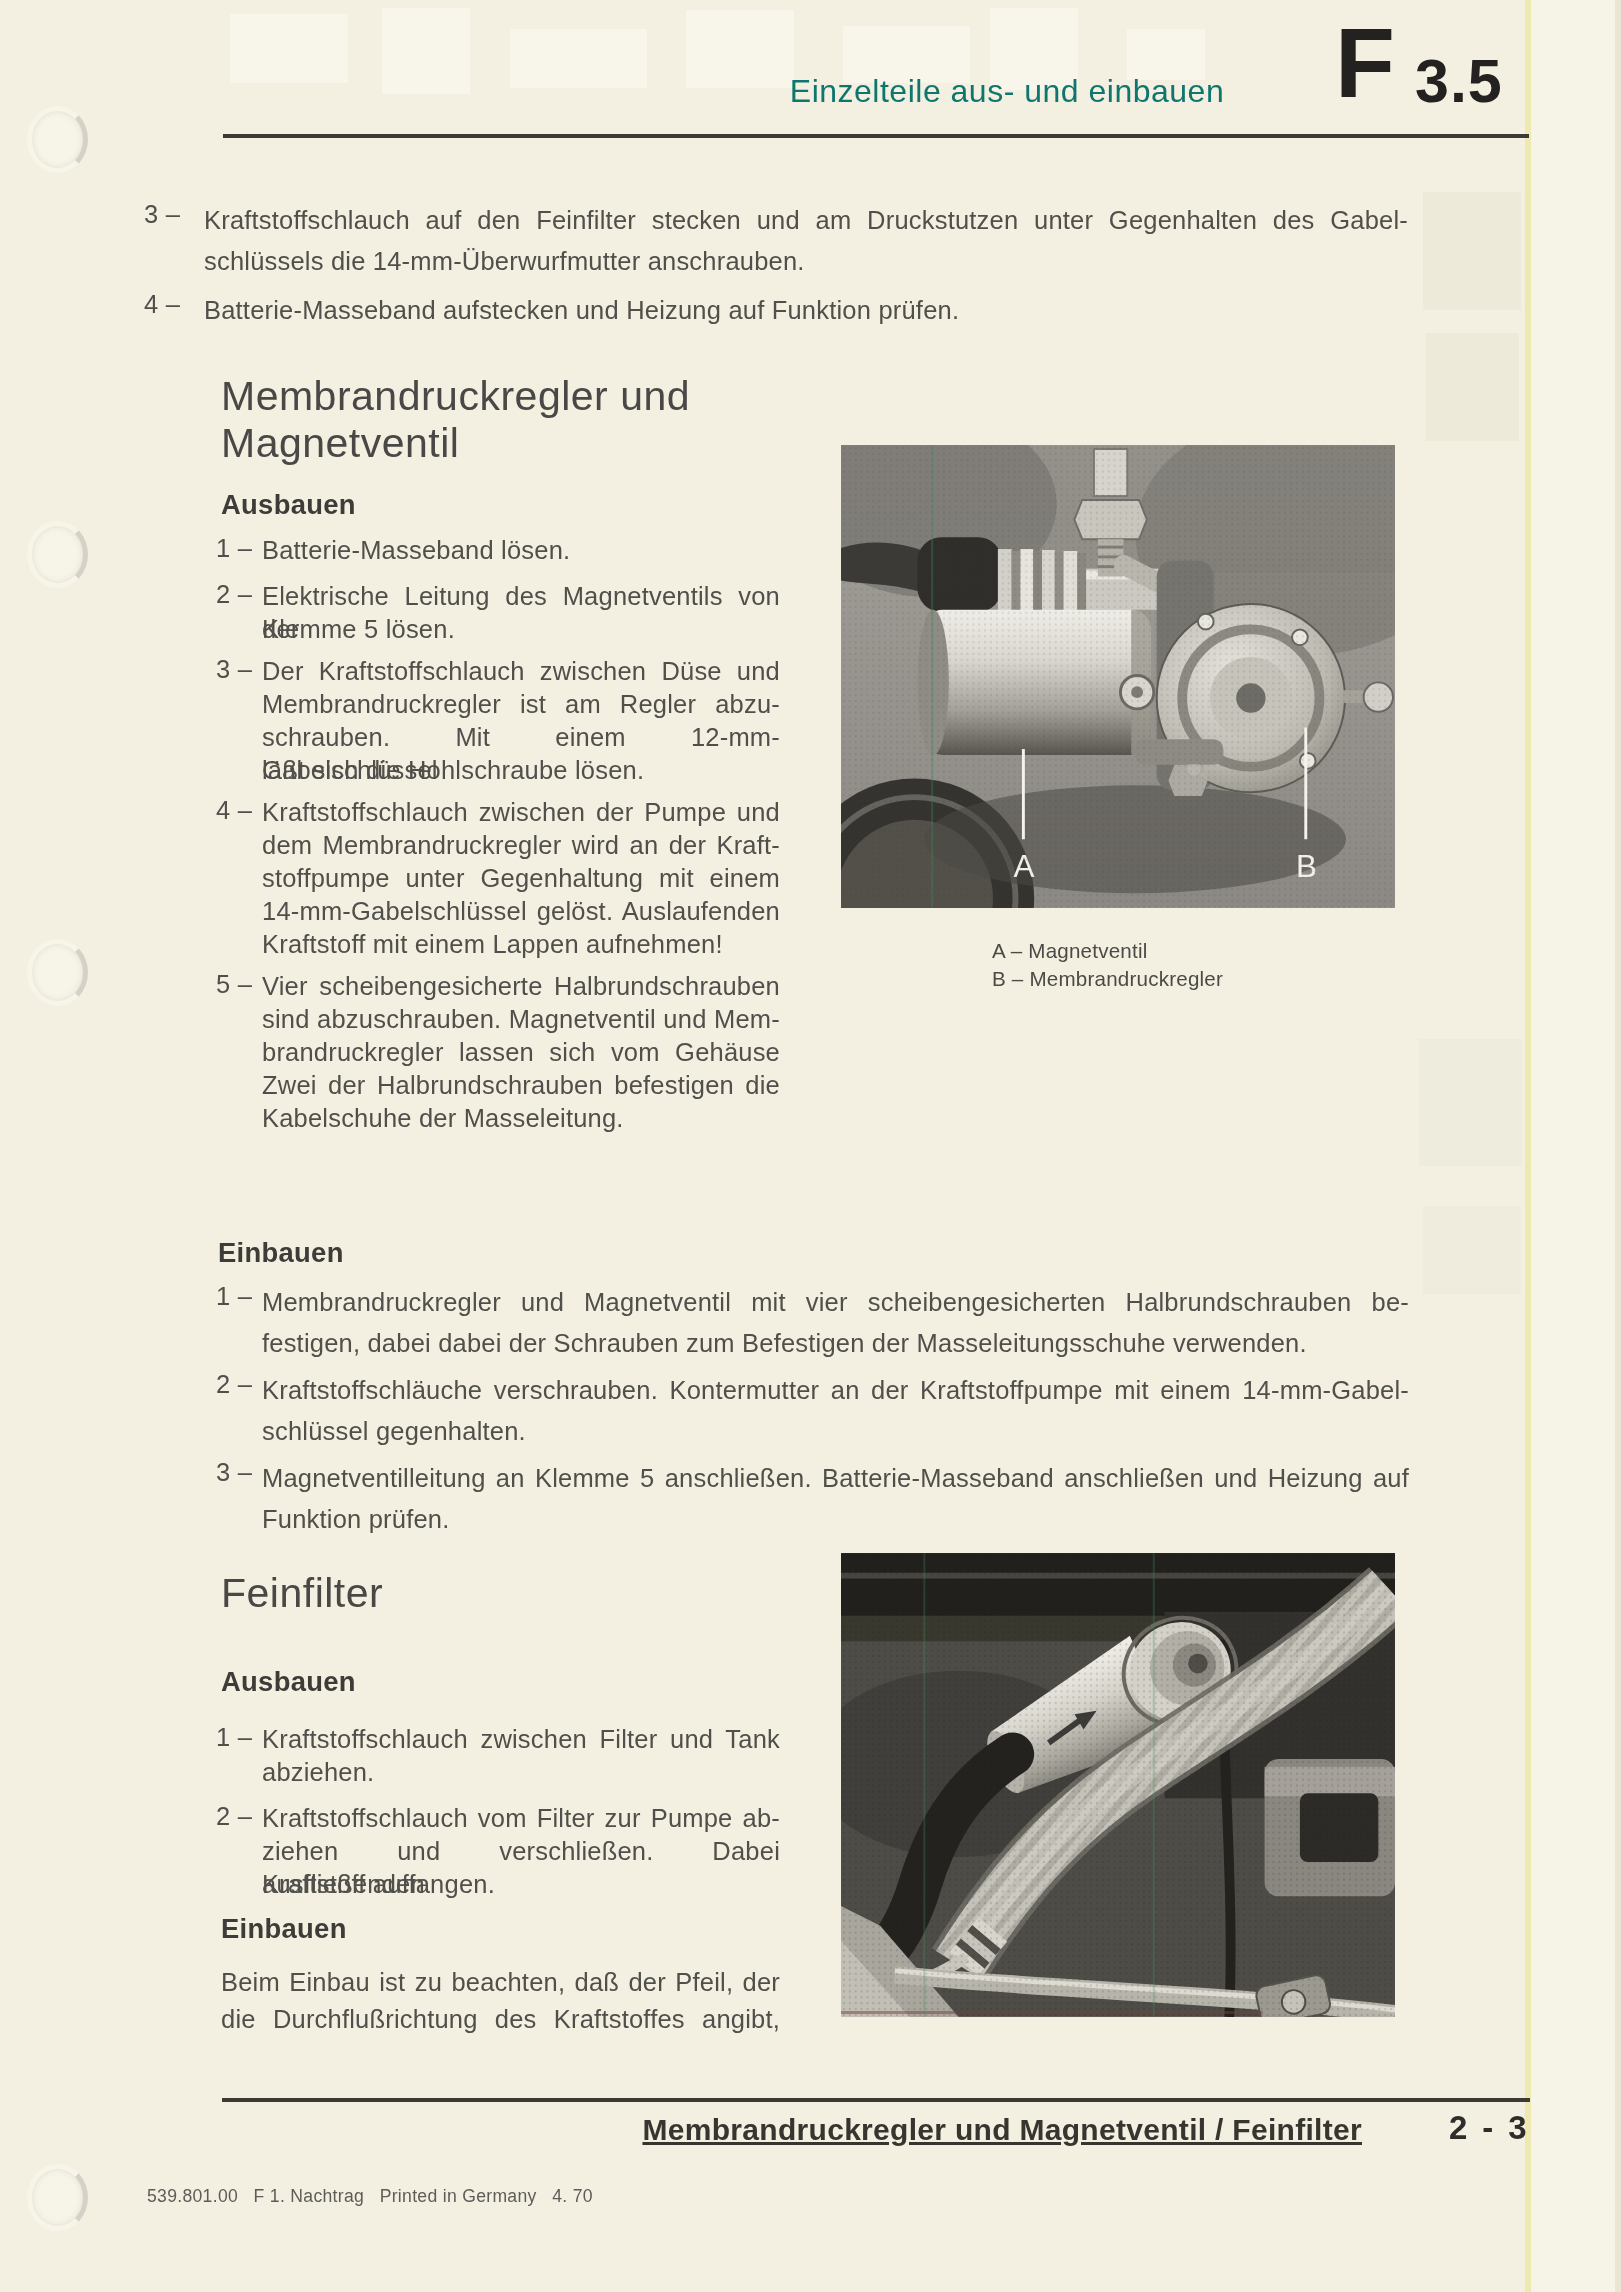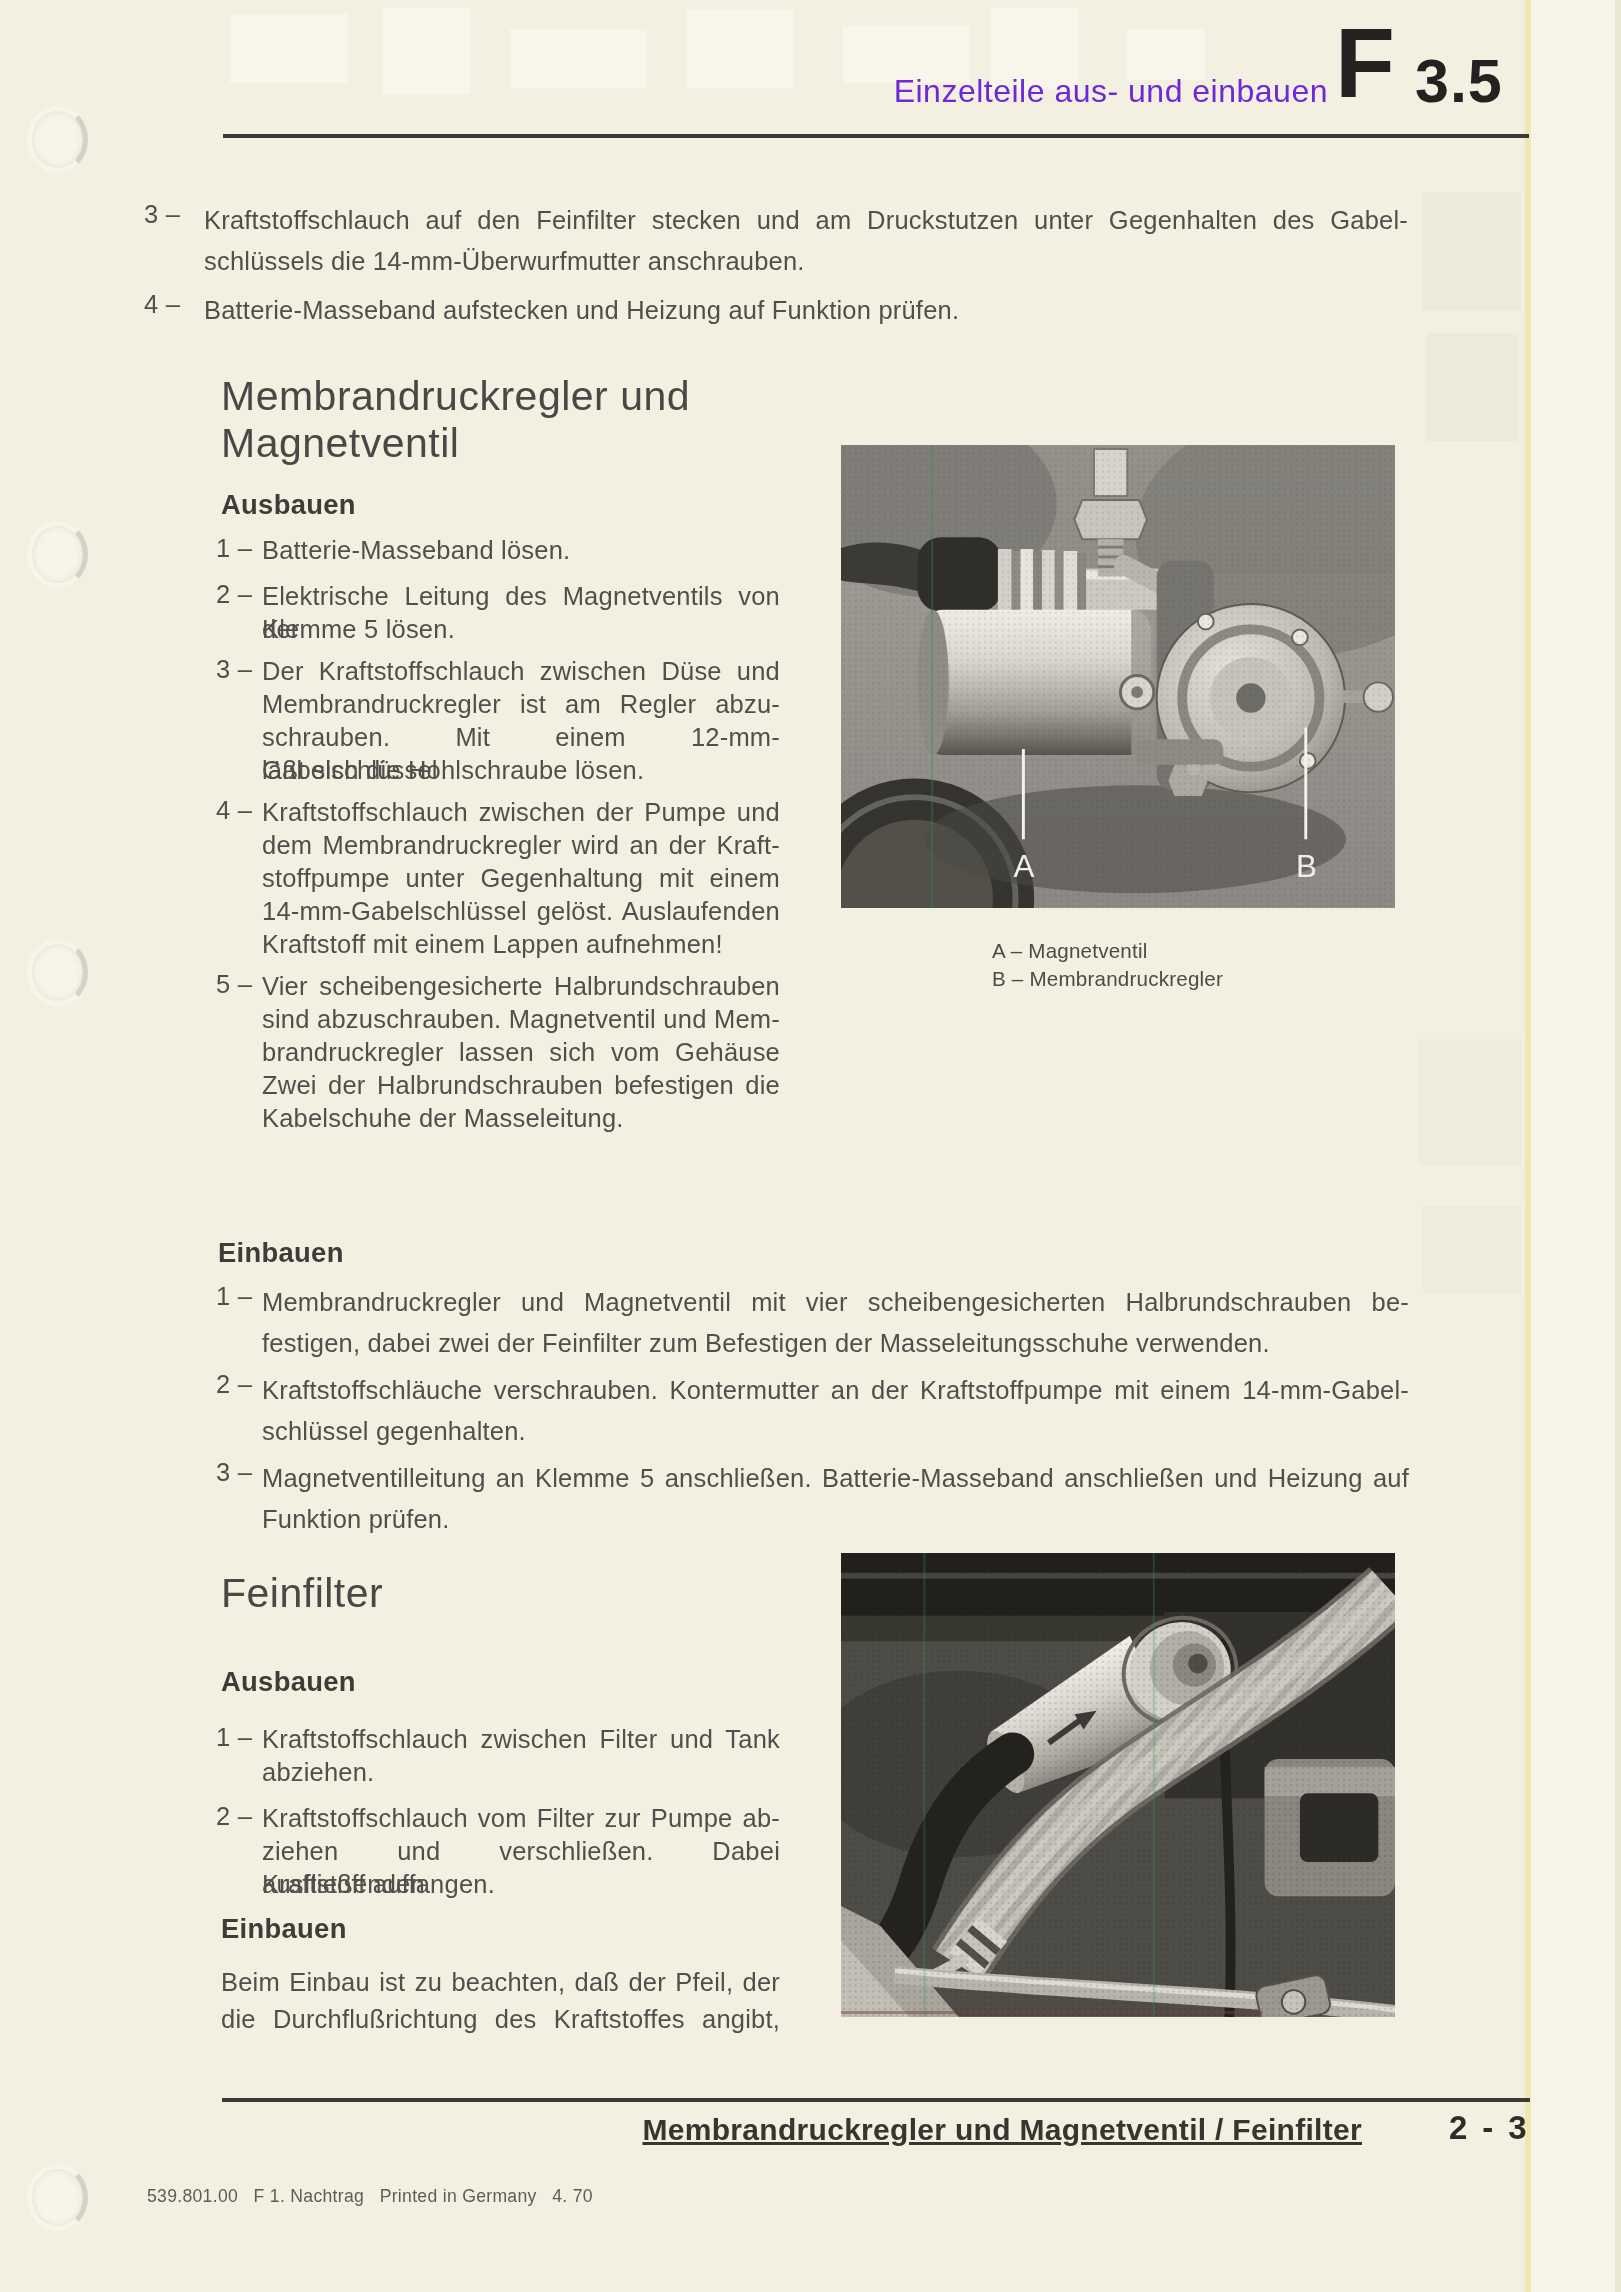--- a/index.html
+++ b/index.html
@@ -15,22 +15,22 @@
   .edge-far{position:absolute;left:1615px;top:0;width:5.9px;height:2293px;background:#e9e6d4;}
   
   .ghost{position:absolute;background:#faf8ee;opacity:.75;}
   .ghost.gray{background:#e9e6d6;opacity:.65;}
   
   .hole{position:absolute;width:51px;height:57px;border-radius:50%;
     background:rgba(250,248,238,.55);
     border:5.9px solid transparent;border-right-color:rgba(110,108,98,.25);
     box-shadow:inset 0 0 5.9px rgba(120,118,108,.18);}
   
-  .hdr-title{position:absolute;left:686px;top:73px;width:642px;text-align:right;
-    font-size:32px;color:#6d28d9;letter-spacing:0.5px;}
+  .hdr-title{position:absolute;left:686px;top:73px;width:642px;text-align:center;
+    font-size:32px;color:#0f766e;letter-spacing:0.5px;}
   .hdr-letter{position:absolute;left:1335px;top:13.7px;font-size:98px;font-weight:700;
     line-height:1;color:#232220;letter-spacing:-2px;}
   .hdr-num{position:absolute;left:1415px;top:51px;font-size:61px;font-weight:700;
     line-height:1;color:#232220;letter-spacing:1px;}
   .rule{position:absolute;height:3.9px;background:#3c3a36;}
   
   .item{position:absolute;font-size:25.5px;letter-spacing:0.2px;color:#514f4b;}
   .item .num{position:absolute;left:0;top:0;}
   .item .body{}
   .ln{text-align:justify;}
@@ -241,21 +241,21 @@
     <div>A – Magnetventil</div>
     <div>B – Membrandruckregler</div>
   </div>
 
   <div class="sublabel" style="left:218px;top:1237px;">Einbauen</div>
 
   <div class="item lh42" style="left:216px;top:1282px;width:1193px;">
     <span class="num">1 –</span>
     <div class="body m47">
       <div class="ln jl">Membrandruckregler und Magnetventil mit vier scheibengesicherten Halbrundschrauben be-</div>
-      <div class="ln">festigen, dabei zwei der Feinfilter zum Befestigen der Masseleitungsschuhe verwenden.</div>
+      <div class="ln">festigen, dabei dabei der Schrauben zum Befestigen der Masseleitungsschuhe verwenden.</div>
     </div>
   </div>
   <div class="item lh42" style="left:216px;top:1370px;width:1193px;">
     <span class="num">2 –</span>
     <div class="body m47">
       <div class="ln jl">Kraftstoffschläuche verschrauben. Kontermutter an der Kraftstoffpumpe mit einem 14-mm-Gabel-</div>
       <div class="ln">schlüssel gegenhalten.</div>
     </div>
   </div>
   <div class="item lh42" style="left:216px;top:1458px;width:1193px;">

